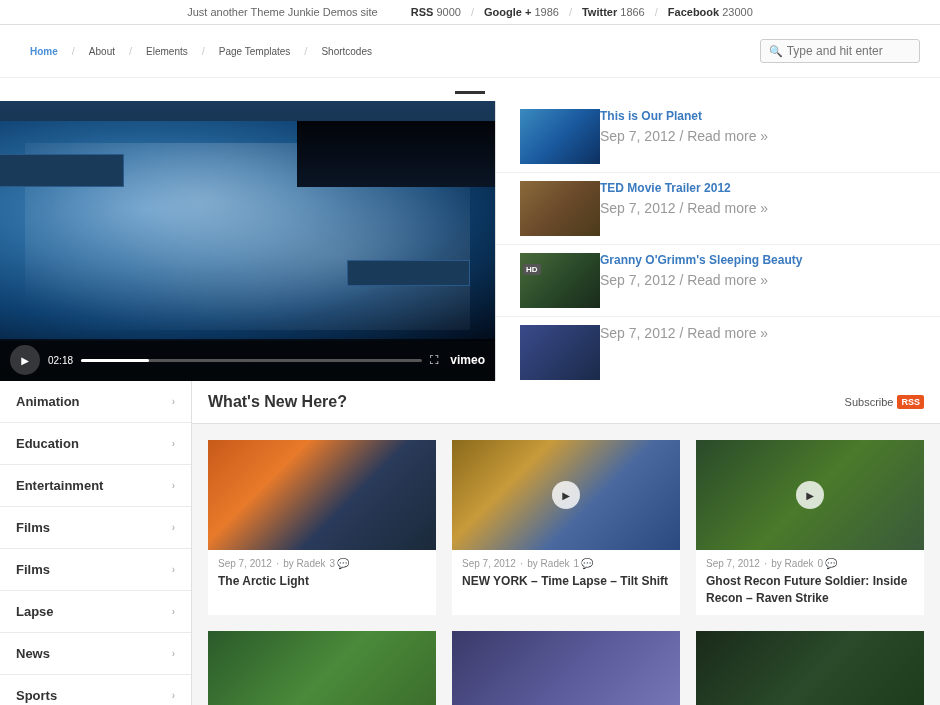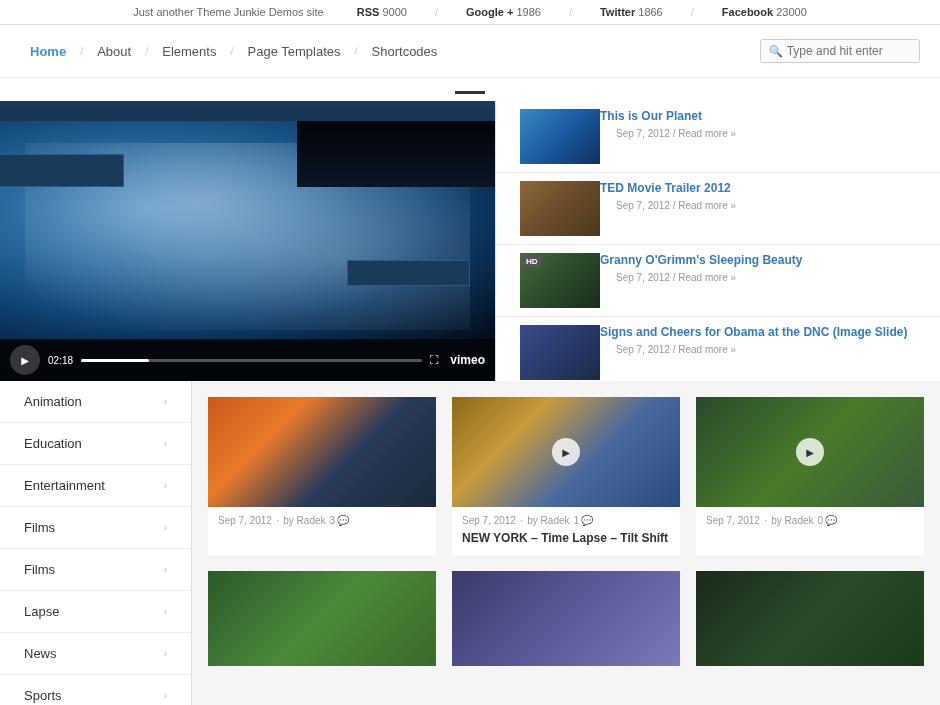--- a/index.html
+++ b/index.html
@@ -9,41 +9,41 @@
     .top-bar {
       background: #fff;
       border-bottom: 1px solid #ddd;
       padding: 6px 20px;
       display: flex;
       justify-content: center;
       align-items: center;
       font-size: 11px;
       color: #666;
     }
-    .top-bar-right { display: flex; gap: 28px; align-items: center; margin-left: 33px; }
+    .top-bar-right { display: flex; gap: 10px; align-items: center; margin-left: 33px; }
     .top-bar-right .social-item { color: #333; font-size: 11px; }
     .top-bar-right .social-item span.label { font-weight: bold; }
     .top-bar-right .social-item span.count { color: #666; }
     .top-bar-divider { color: #ccc; }
 
     
     .header {
       padding: 14px 20px;
       display: flex;
       align-items: center;
       justify-content: space-between;
       border-bottom: 1px solid #eee;
     }
     .logo { display: flex; align-items: center; gap: 0; }
     .logo-video { font-size: 28px; font-weight: 900; color: #222; letter-spacing: -1px; font-style: italic; text-transform: uppercase; }
     .logo-pro { background: #e8531e; color: #fff; font-size: 18px; font-weight: 900; padding: 2px 8px; margin-left: 4px; border-radius: 3px; text-transform: uppercase; font-style: italic; }
 
     
     .nav { display: flex; align-items: center; gap: 4px; }
-    .nav-item { padding: 4px 10px; font-size: 13px; color: #555; text-decoration: none; cursor: pointer; }
+    .nav-item { padding: 4px 10px; font-size: 10px; color: #555; text-decoration: none; cursor: pointer; }
     .nav-item.active { color: #4a90d9; font-weight: bold; }
     .nav-divider { color: #ccc; font-size: 11px; }
 
     
     .search-box {
       display: flex; align-items: center;
       border: 1px solid #ccc; border-radius: 3px; padding: 4px 8px;
       background: #fafafa; width: 160px;
     }
     .search-box input { border: none; background: transparent; outline: none; font-size: 12px; color: #999; width: 130px; }
@@ -104,38 +104,38 @@
       display: flex; padding: 8px 24px;
       border-bottom: 1px solid #eee; align-items: flex-start;
     }
     .hero-item:last-child { border-bottom: none; }
     .hero-thumb { width: 80px; height: 55px; flex-shrink: 0; overflow: hidden; position: relative; }
     .hero-thumb-img {
       width: 100%; height: 100%; object-fit: cover;
     }
     .hero-item-text {}
     .hero-item-title { font-size: 12px; font-weight: bold; color: #3a7abf; line-height: 1.3; margin-bottom: 3px; }
-    .hero-item-meta { font-size: 10px; color: #999; margin-left: 16px; }
+    .hero-item-meta { font-size: 14px; color: #999; }
 
     
     .thumb-earth { background: linear-gradient(135deg, #3a8abf 0%, #1a5a9f 50%, #0d3060 100%); }
     .thumb-crowd { background: linear-gradient(135deg, #8a6a3a 0%, #6a4a2a 50%, #4a3a1a 100%); }
     .thumb-cartoon { background: linear-gradient(135deg, #4a6a3a 0%, #2a4a2a 50%, #1a2a1a 100%); }
     .thumb-dnc { background: linear-gradient(135deg, #3a4a8a 0%, #2a3a6a 50%, #1a2a4a 100%); }
-    .hd-badge { position: absolute; top: 3px; left: 3px; background: #555; color: #fff; font-size: 8px; font-weight: bold; padding: 1px 3px; border-radius: 2px; }
+    .hd-badge { position: absolute; top: 11px; left: 3px; background: #555; color: #fff; font-size: 8px; font-weight: bold; padding: 1px 3px; border-radius: 2px; }
 
     
     .main-content { display: flex; padding: 0; background: #f5f5f5; }
 
     
     .sidebar-nav { width: 192px; flex-shrink: 0; background: #fff; border-right: 1px solid #e0e0e0; }
     .sidebar-item {
       display: flex; align-items: center; justify-content: space-between;
-      padding: 13px 24px; border-bottom: 1px solid #ebebeb;
-      font-size: 13px; color: #333; cursor: pointer; background: #fff;
+      padding: 13px 16px; border-bottom: 1px solid #ebebeb;
+      font-size: 13px; color: #333; cursor: pointer; background: #fff; font-weight: bold;
     }
     .sidebar-arrow { color: #bbb; font-size: 10px; }
 
     
     .content-area { flex: 1; padding: 0 0 0 0; }
     .content-header {
       display: flex; justify-content: space-between; align-items: center;
       padding: 12px 16px; background: #fff; border-bottom: 1px solid #e0e0e0;
     }
     .content-header-title { font-size: 16px; font-weight: bold; color: #333; }
@@ -270,21 +270,20 @@
         <div class="hero-item-title">Granny O'Grimm's Sleeping Beauty</div>
         <div class="hero-item-meta">Sep 7, 2012 / Read more »</div>
       </div>
     </div>
 
     <div class="hero-item">
       <div class="hero-thumb">
         <div class="hero-thumb-img thumb-dnc"></div>
       </div>
       <div class="hero-item-text">
-        <div class="hero-item-title">Signs and Cheers for Obama at the DNC (Image Slide)</div>
         <div class="hero-item-meta">Sep 7, 2012 / Read more »</div>
       </div>
     </div>
   </div>
 </div>
 
 <div class="main-content">
 
   <div class="sidebar-nav">
     <div class="sidebar-item">
@@ -316,35 +315,43 @@
       <span class="sidebar-arrow">›</span>
     </div>
     <div class="sidebar-item">
       <span>Sports</span>
       <span class="sidebar-arrow">›</span>
     </div>
 
   </div>
 
   <div class="content-area">
+    <div class="content-header">
+      <span class="content-header-title">What's New Here?</span>
+      <div class="subscribe-btn">
+        <span>Subscribe</span>
+        <span class="rss-icon">RSS</span>
+      </div>
+    </div>
 
     <div class="article-grid">
 
       <div class="article-card">
         <div class="article-thumb thumb-arctic"></div>
         <div class="article-body">
           <div class="article-meta">
             <span>Sep 7, 2012</span>
             <span>·</span>
             <span>by Radek</span>
             <span class="comment-count">
               <span>3</span>
               <span class="comment-icon">💬</span>
             </span>
           </div>
+          <div class="article-title">The Arctic Light</div>
         </div>
       </div>
 
       <div class="article-card">
         <div class="article-thumb thumb-newyork" style="position:relative;">
           <div class="play-overlay">▶</div>
         </div>
         <div class="article-body">
           <div class="article-meta">
             <span>Sep 7, 2012</span>
@@ -366,20 +373,21 @@
         <div class="article-body">
           <div class="article-meta">
             <span>Sep 7, 2012</span>
             <span>·</span>
             <span>by Radek</span>
             <span class="comment-count">
               <span>0</span>
               <span class="comment-icon">💬</span>
             </span>
           </div>
+          <div class="article-title">Ghost Recon Future Soldier: Inside Recon – Raven Strike</div>
         </div>
       </div>
     </div>
 
     <div class="article-grid-2">
       <div class="article-card-2">
         <div class="article-thumb-2 thumb-forest"></div>
       </div>
       <div class="article-card-2">
         <div class="article-thumb-2 thumb-city2"></div>

